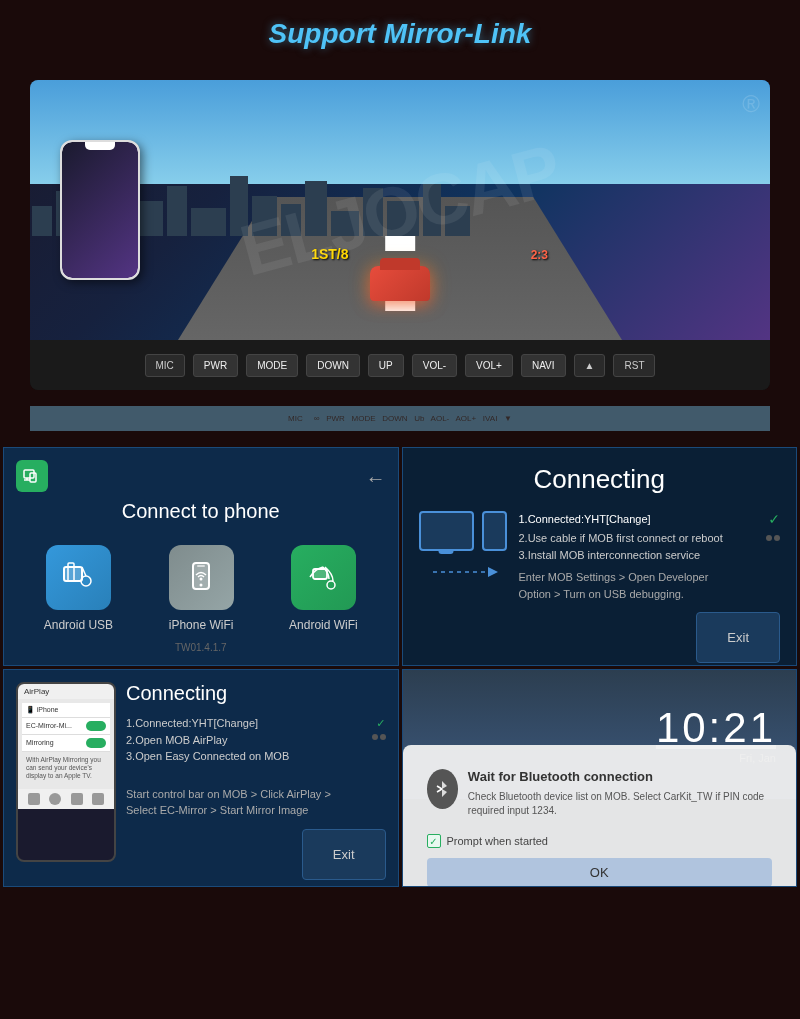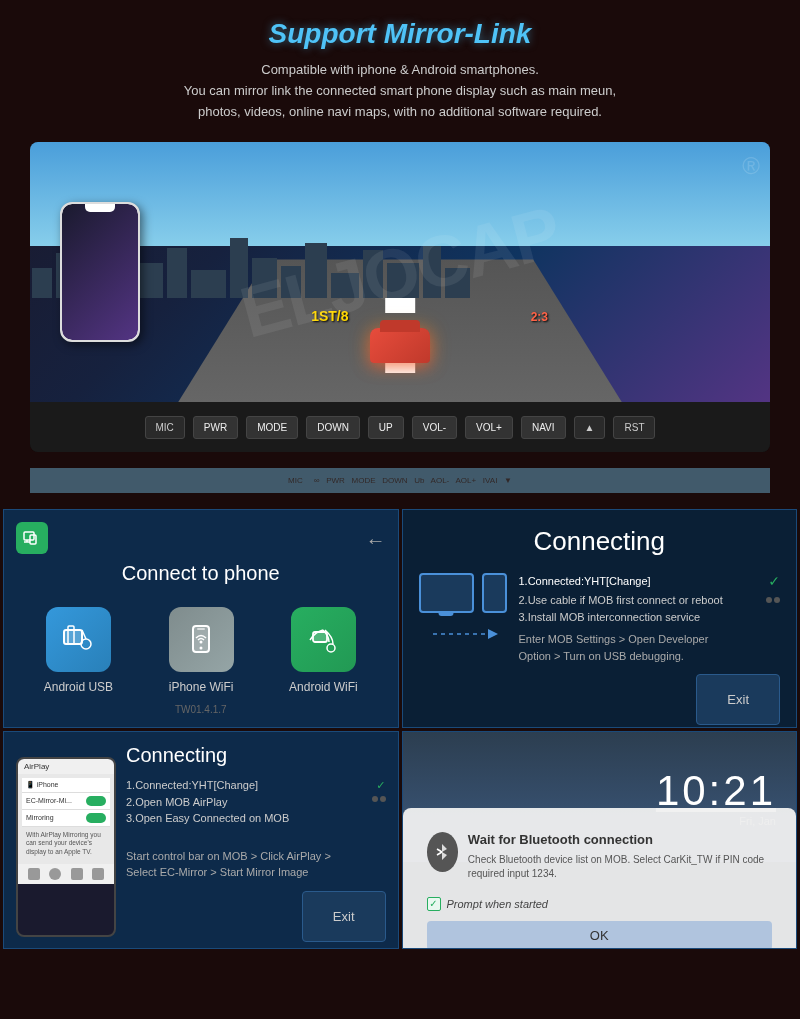--- a/index.html
+++ b/index.html
@@ -395,21 +395,20 @@
     }
     .phone-screenshot {
       width: 100px;
       min-width: 100px;
       height: 180px;
       background: #1a1a2e;
       border-radius: 8px;
       border: 2px solid #444;
       overflow: hidden;
       position: relative;
-      margin-top: 13px;
     }
     .phone-screenshot-header {
       background: #f0f0f0;
       padding: 3px 6px;
       font-size: 8px;
       color: #333;
       display: flex;
       justify-content: space-between;
     }
     .airplay-screen-content {
@@ -521,21 +520,20 @@
       border-radius: 2px;
       display: flex;
       align-items: center;
       justify-content: center;
       color: #27ae60;
       font-size: 10px;
     }
     .bt-checkbox-label {
       font-size: 11px;
       color: #444;
-      font-style: italic;
     }
     .bt-ok-btn {
       display: block;
       width: 100%;
       background: #b0c4de;
       color: #333;
       border: none;
       border-radius: 4px;
       padding: 7px;
       font-size: 13px;
@@ -554,25 +552,20 @@
       font-size: 18px;
       margin-right: 10px;
       float: left;
     }
   </style>
 </head>
 <body>
 
 <div class="top-section">
   <div class="main-title">Support Mirror-Link</div>
-  <div class="subtitle-text">
-    Compatible with iphone &amp; Android smartphones.<br>
-    You can mirror link the connected smart phone display such as main meun,<br>
-    photos, videos, online navi maps, with no additional software required.
-  </div>
 </div>
 
 <div class="device-area">
   <div class="device-screen">
 
     <div class="sky-area"></div>
 
     <div class="road"></div>
     <div class="road-lines"></div>
 

